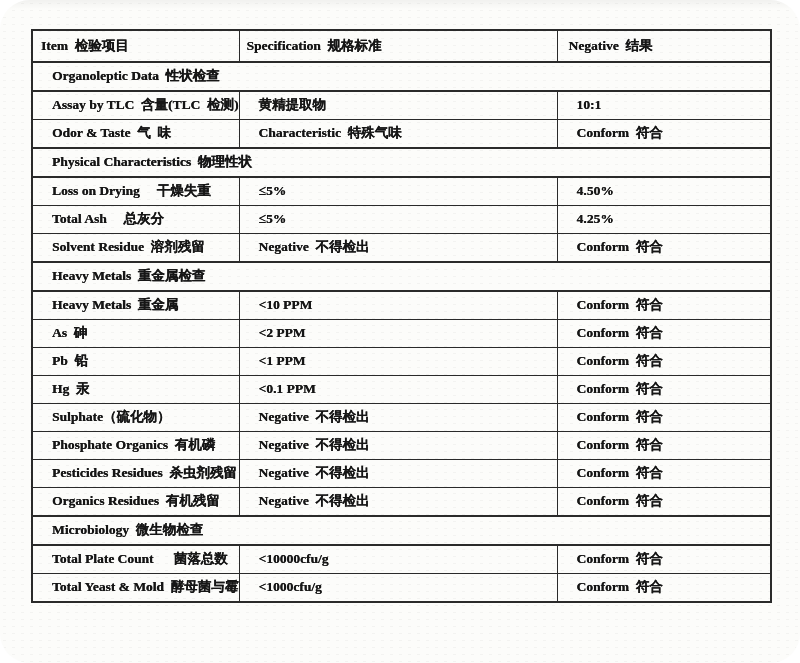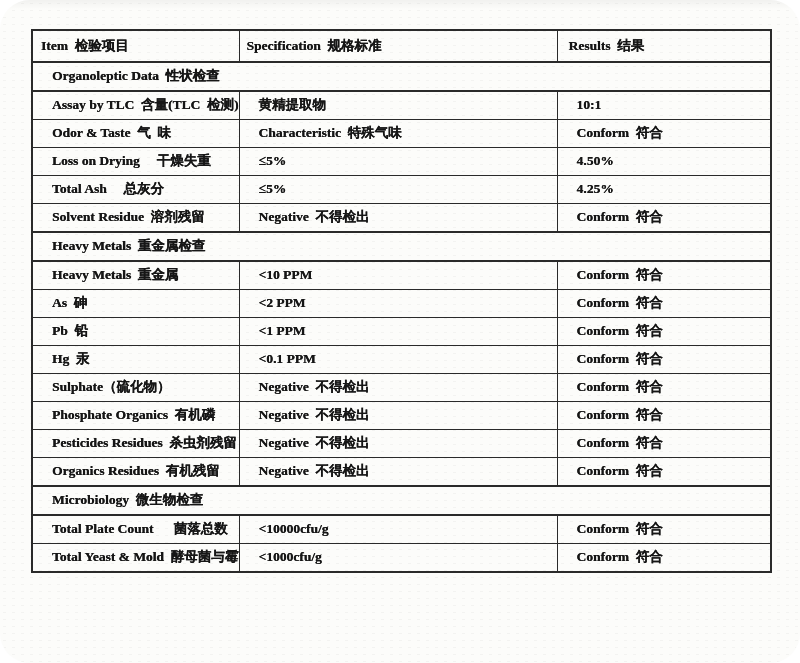--- a/index.html
+++ b/index.html
@@ -70,41 +70,44 @@
   <table class="coa-table">
     <colgroup>
       <col class="c1">
         <col class="c2">
         <col class="c3">
     </colgroup>
     <thead>
       <tr>
         <th class="cell-item">Item  检验项目</th>
         <th class="cell-spec">Specification  规格标准</th>
-        <th class="cell-result">Results  结果</th>
+        <th class="cell-result">Negative  结果</th>
       </tr>
     </thead>
     <tbody>
   <tr class="section-row">
     <td colspan="3">Organoleptic Data  性状检查</td>
   </tr>
 
   <tr class="data-row">
     <td class="cell-item">Assay by TLC  含量(TLC  检测)</td>
     <td class="cell-spec">黄精提取物</td>
     <td class="cell-result">10:1</td>
   </tr>
 
 
   <tr class="data-row">
     <td class="cell-item">Odor &amp; Taste  气  味</td>
     <td class="cell-spec">Characteristic  特殊气味</td>
     <td class="cell-result">Conform  符合</td>
   </tr>
 
+  <tr class="section-row">
+    <td colspan="3">Physical Characteristics  物理性状</td>
+  </tr>
 
   <tr class="data-row">
     <td class="cell-item">Loss on Drying     干燥失重</td>
     <td class="cell-spec">≤5%</td>
     <td class="cell-result">4.50%</td>
   </tr>
 
   <tr class="data-row">
     <td class="cell-item">Total Ash     总灰分</td>
     <td class="cell-spec">≤5%</td>

